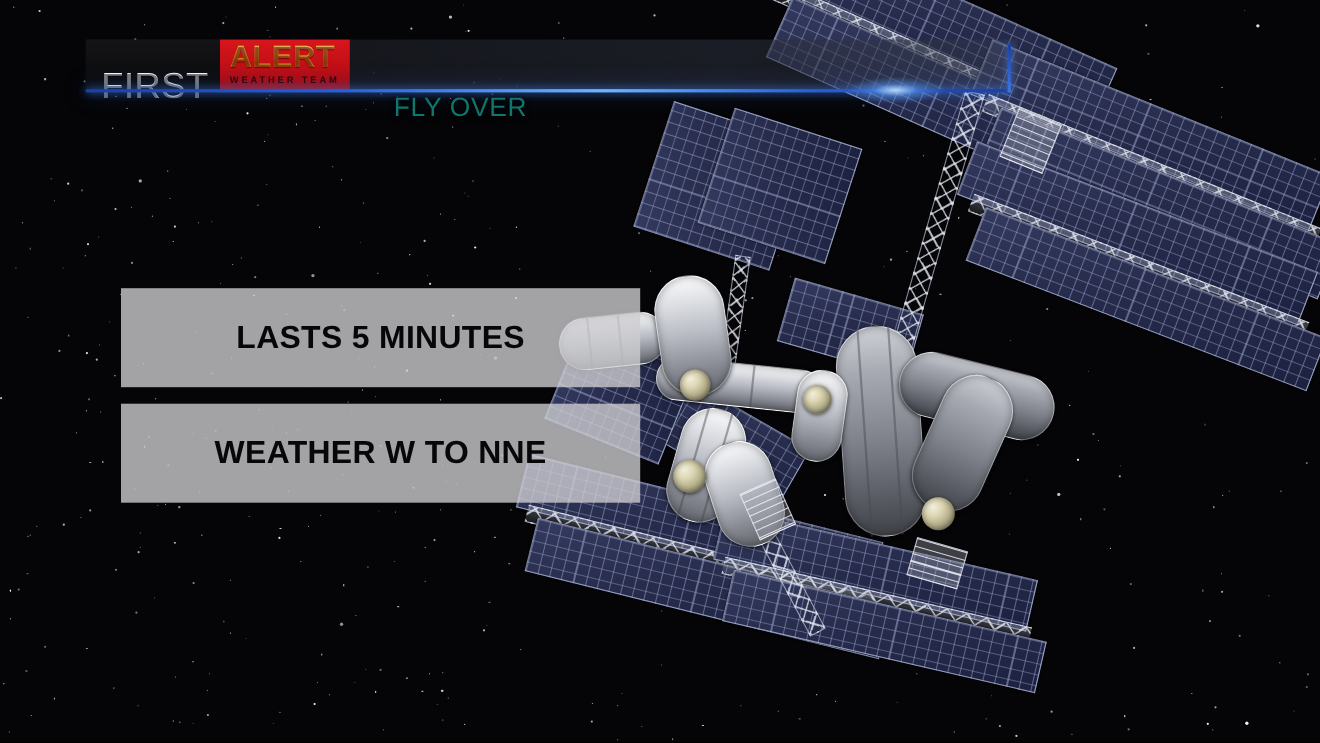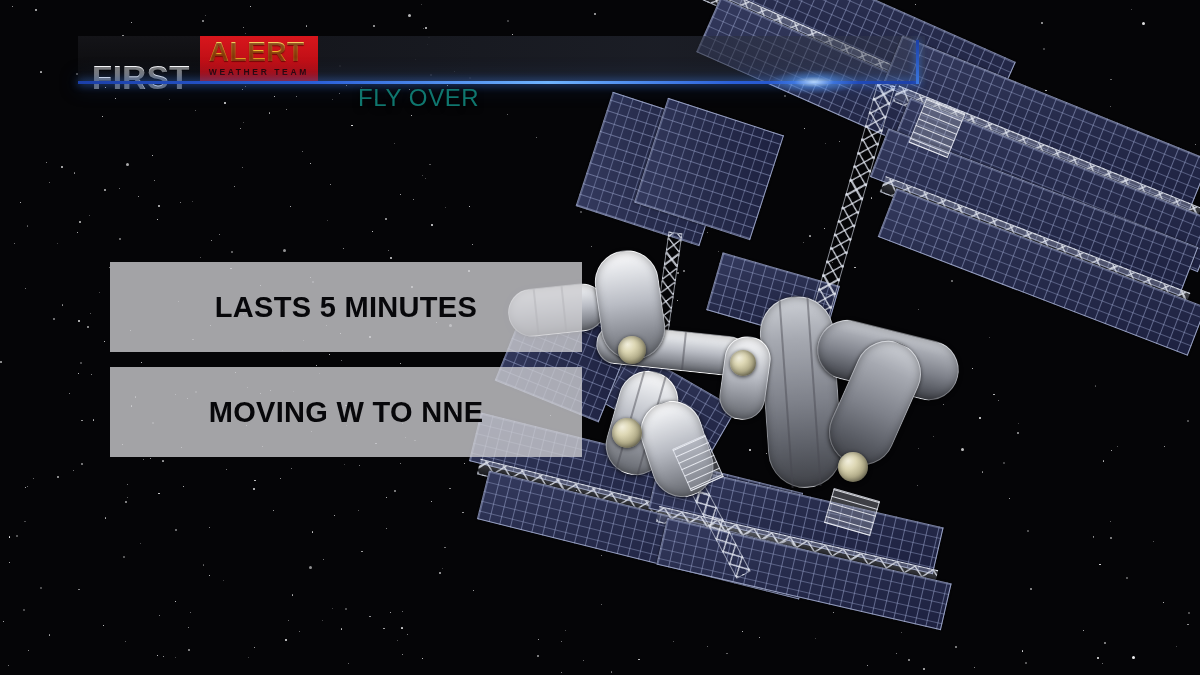--- a/index.html
+++ b/index.html
@@ -70,21 +70,21 @@
       box-shadow:0 0 7px rgba(70,140,255,.8);}
   .flare{position:absolute;left:770px;top:70px;width:88px;height:24px;
       background:radial-gradient(ellipse at center,
         rgba(190,222,255,.95) 0%,rgba(90,160,255,.45) 32%,
         rgba(40,100,220,0) 72%);}
 
   
   .logo{display:flex;align-items:stretch;height:100%;}
   .logo-first{background:linear-gradient(to bottom,#141418,#0a0a0c);
       display:flex;align-items:center;padding:0 10px 0 14px;}
-  .logo-first span{font-size:33px;font-weight:bold;letter-spacing:.5px;
+  .logo-first span{font-size:33px;font-weight:normal;letter-spacing:.5px;
       background:linear-gradient(to bottom,#ffffff 0%,#f2f2f4 42%,
         #c9ccd2 62%,#f4f4f6 100%);
       -webkit-background-clip:text;background-clip:text;color:transparent;
       text-shadow:0 1px 0 rgba(0,0,0,.5);margin-top:38px;}
   .logo-alert{background:linear-gradient(to bottom,#d8161c 0%,#c00f16 55%,#960a10 100%);
       display:flex;flex-direction:column;justify-content:center;
       padding:2px 9px 3px 9px;}
   .logo-alert .al{font-size:28px;font-weight:bold;letter-spacing:.5px;
       line-height:.95;
       background:linear-gradient(to bottom,#ffe680 0%,#ffcc33 38%,
@@ -636,16 +636,16 @@
   </div>
   <div class="blue-rule"></div>
   <div class="blue-rule-v"></div>
   <div class="flare"></div>
   <div class="subtitle">FLY OVER</div>
 
   <div class="info-panel" id="p1">
     <span>LASTS 5 MINUTES</span>
   </div>
   <div class="info-panel" id="p2">
-    <span>MOVING W TO NNE</span>
+    <span>WEATHER W TO NNE</span>
   </div>
 
 </div>
 
 </body></html>

